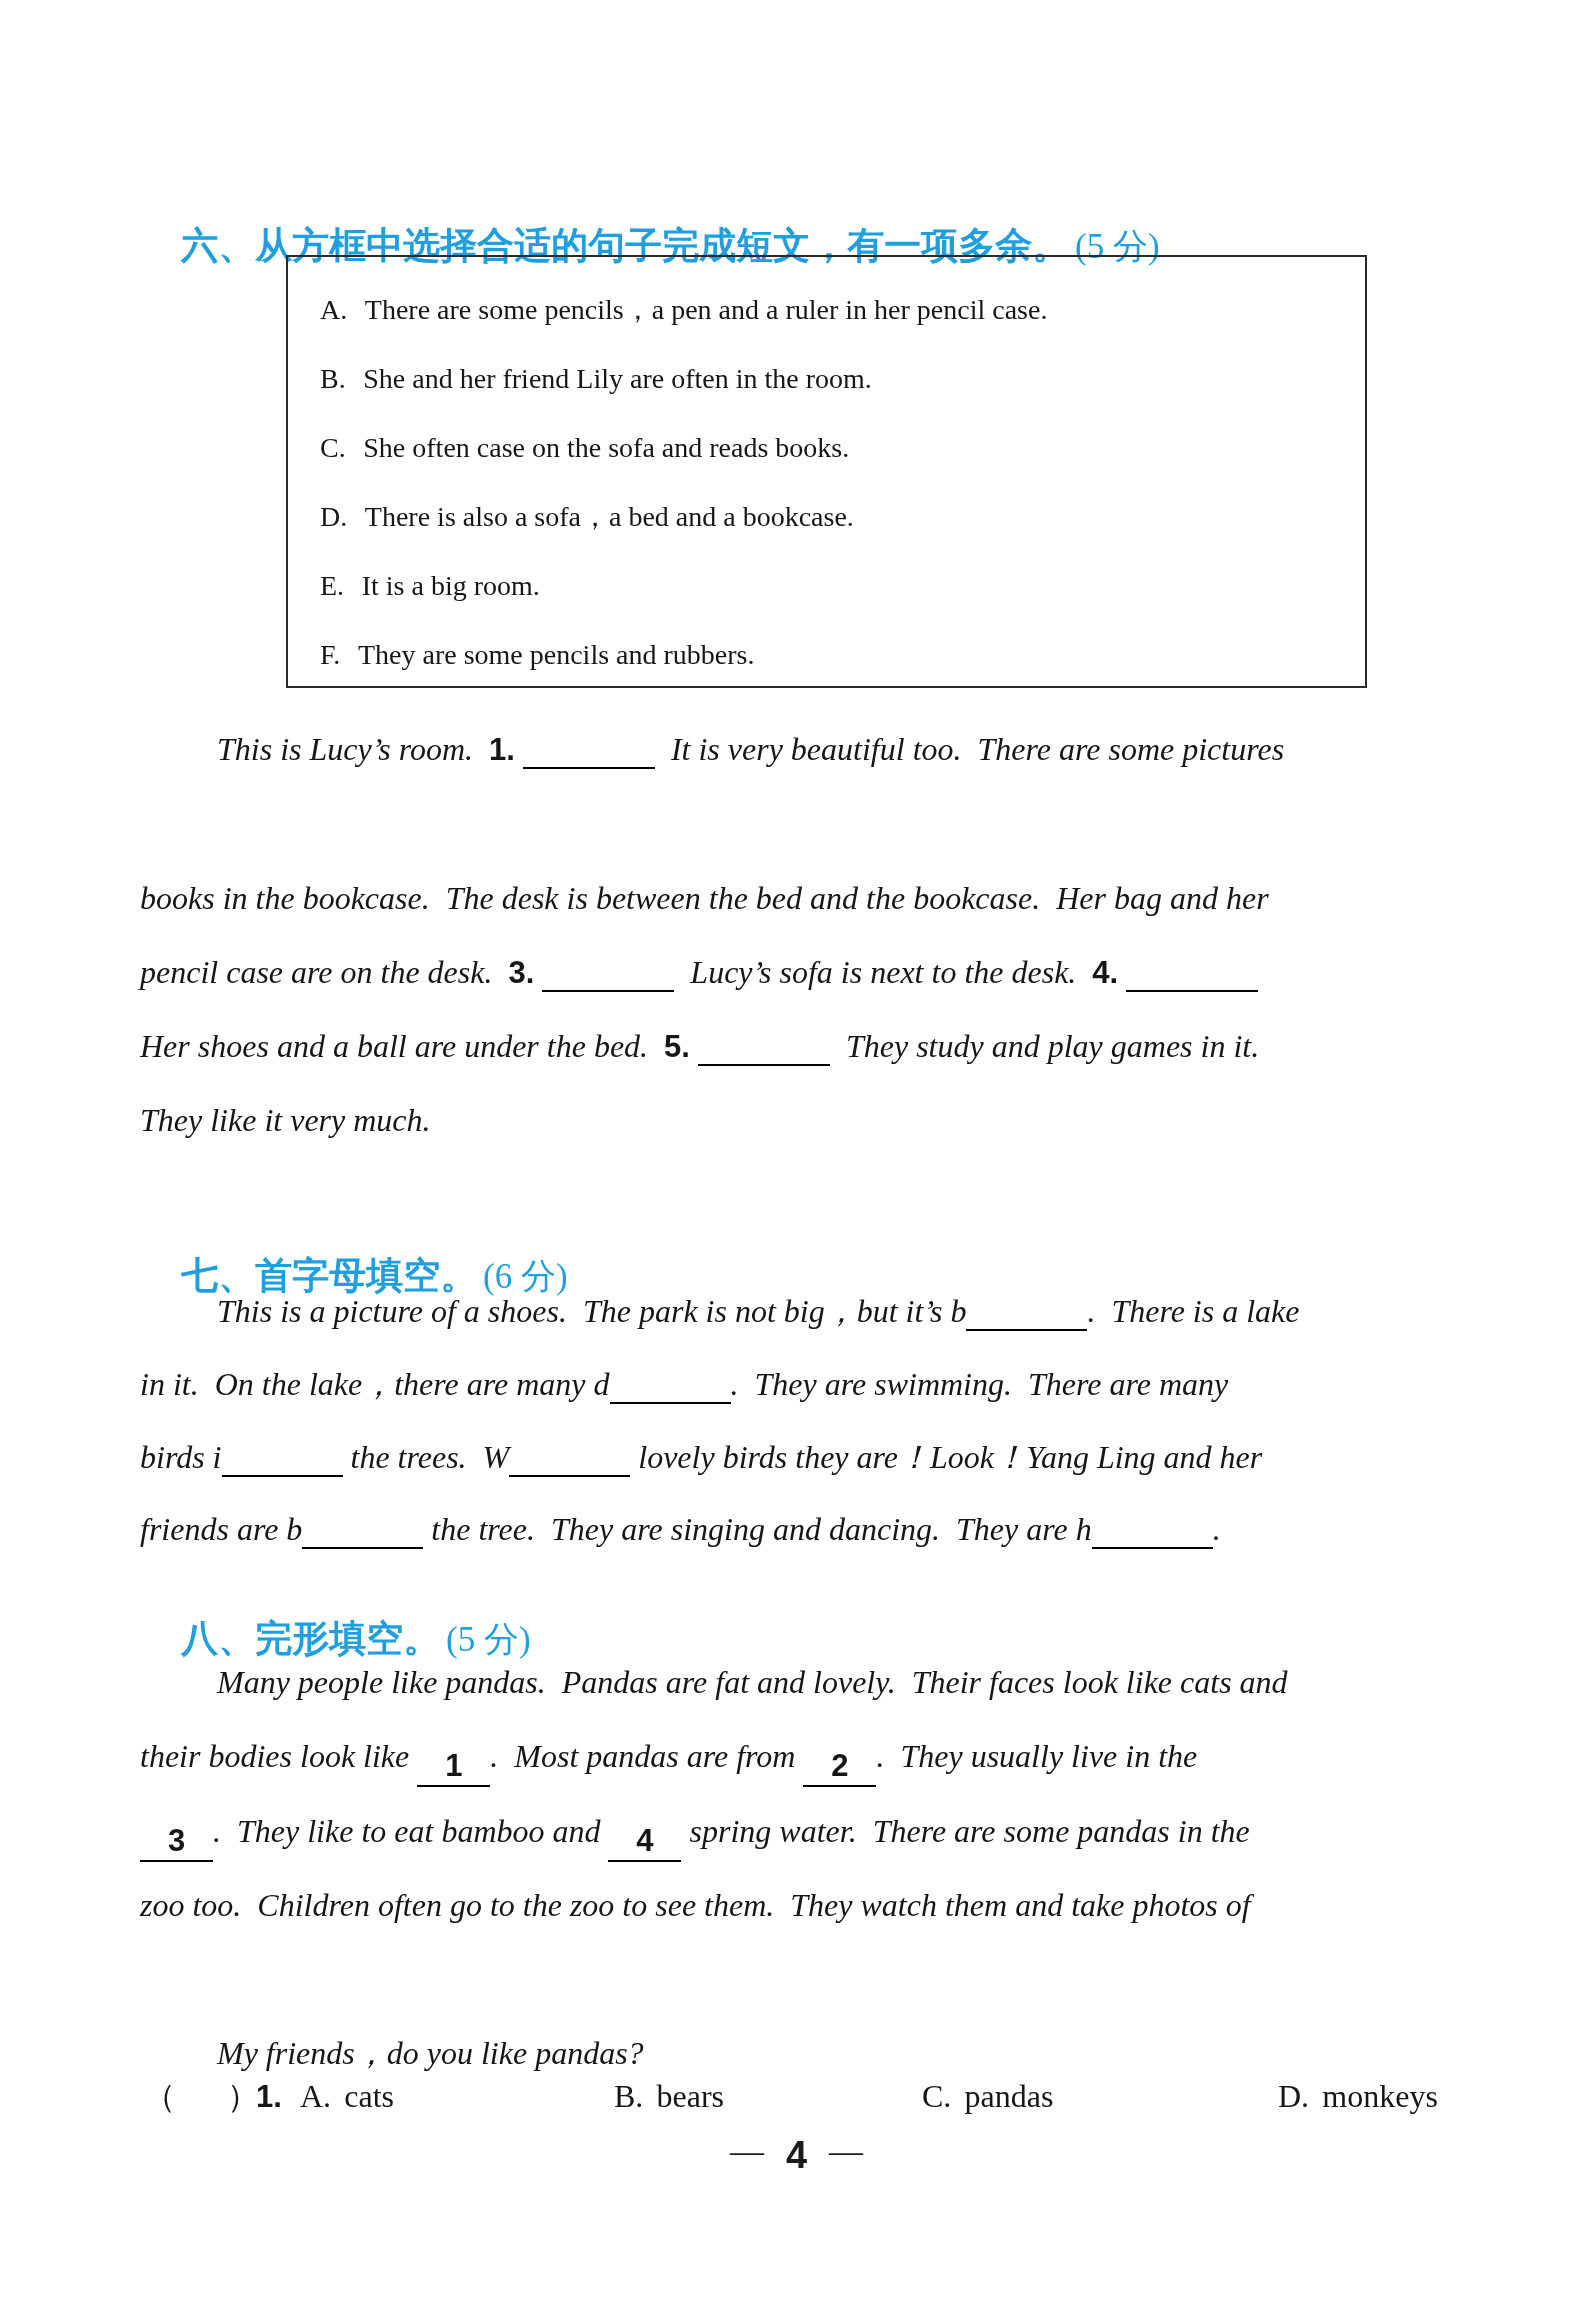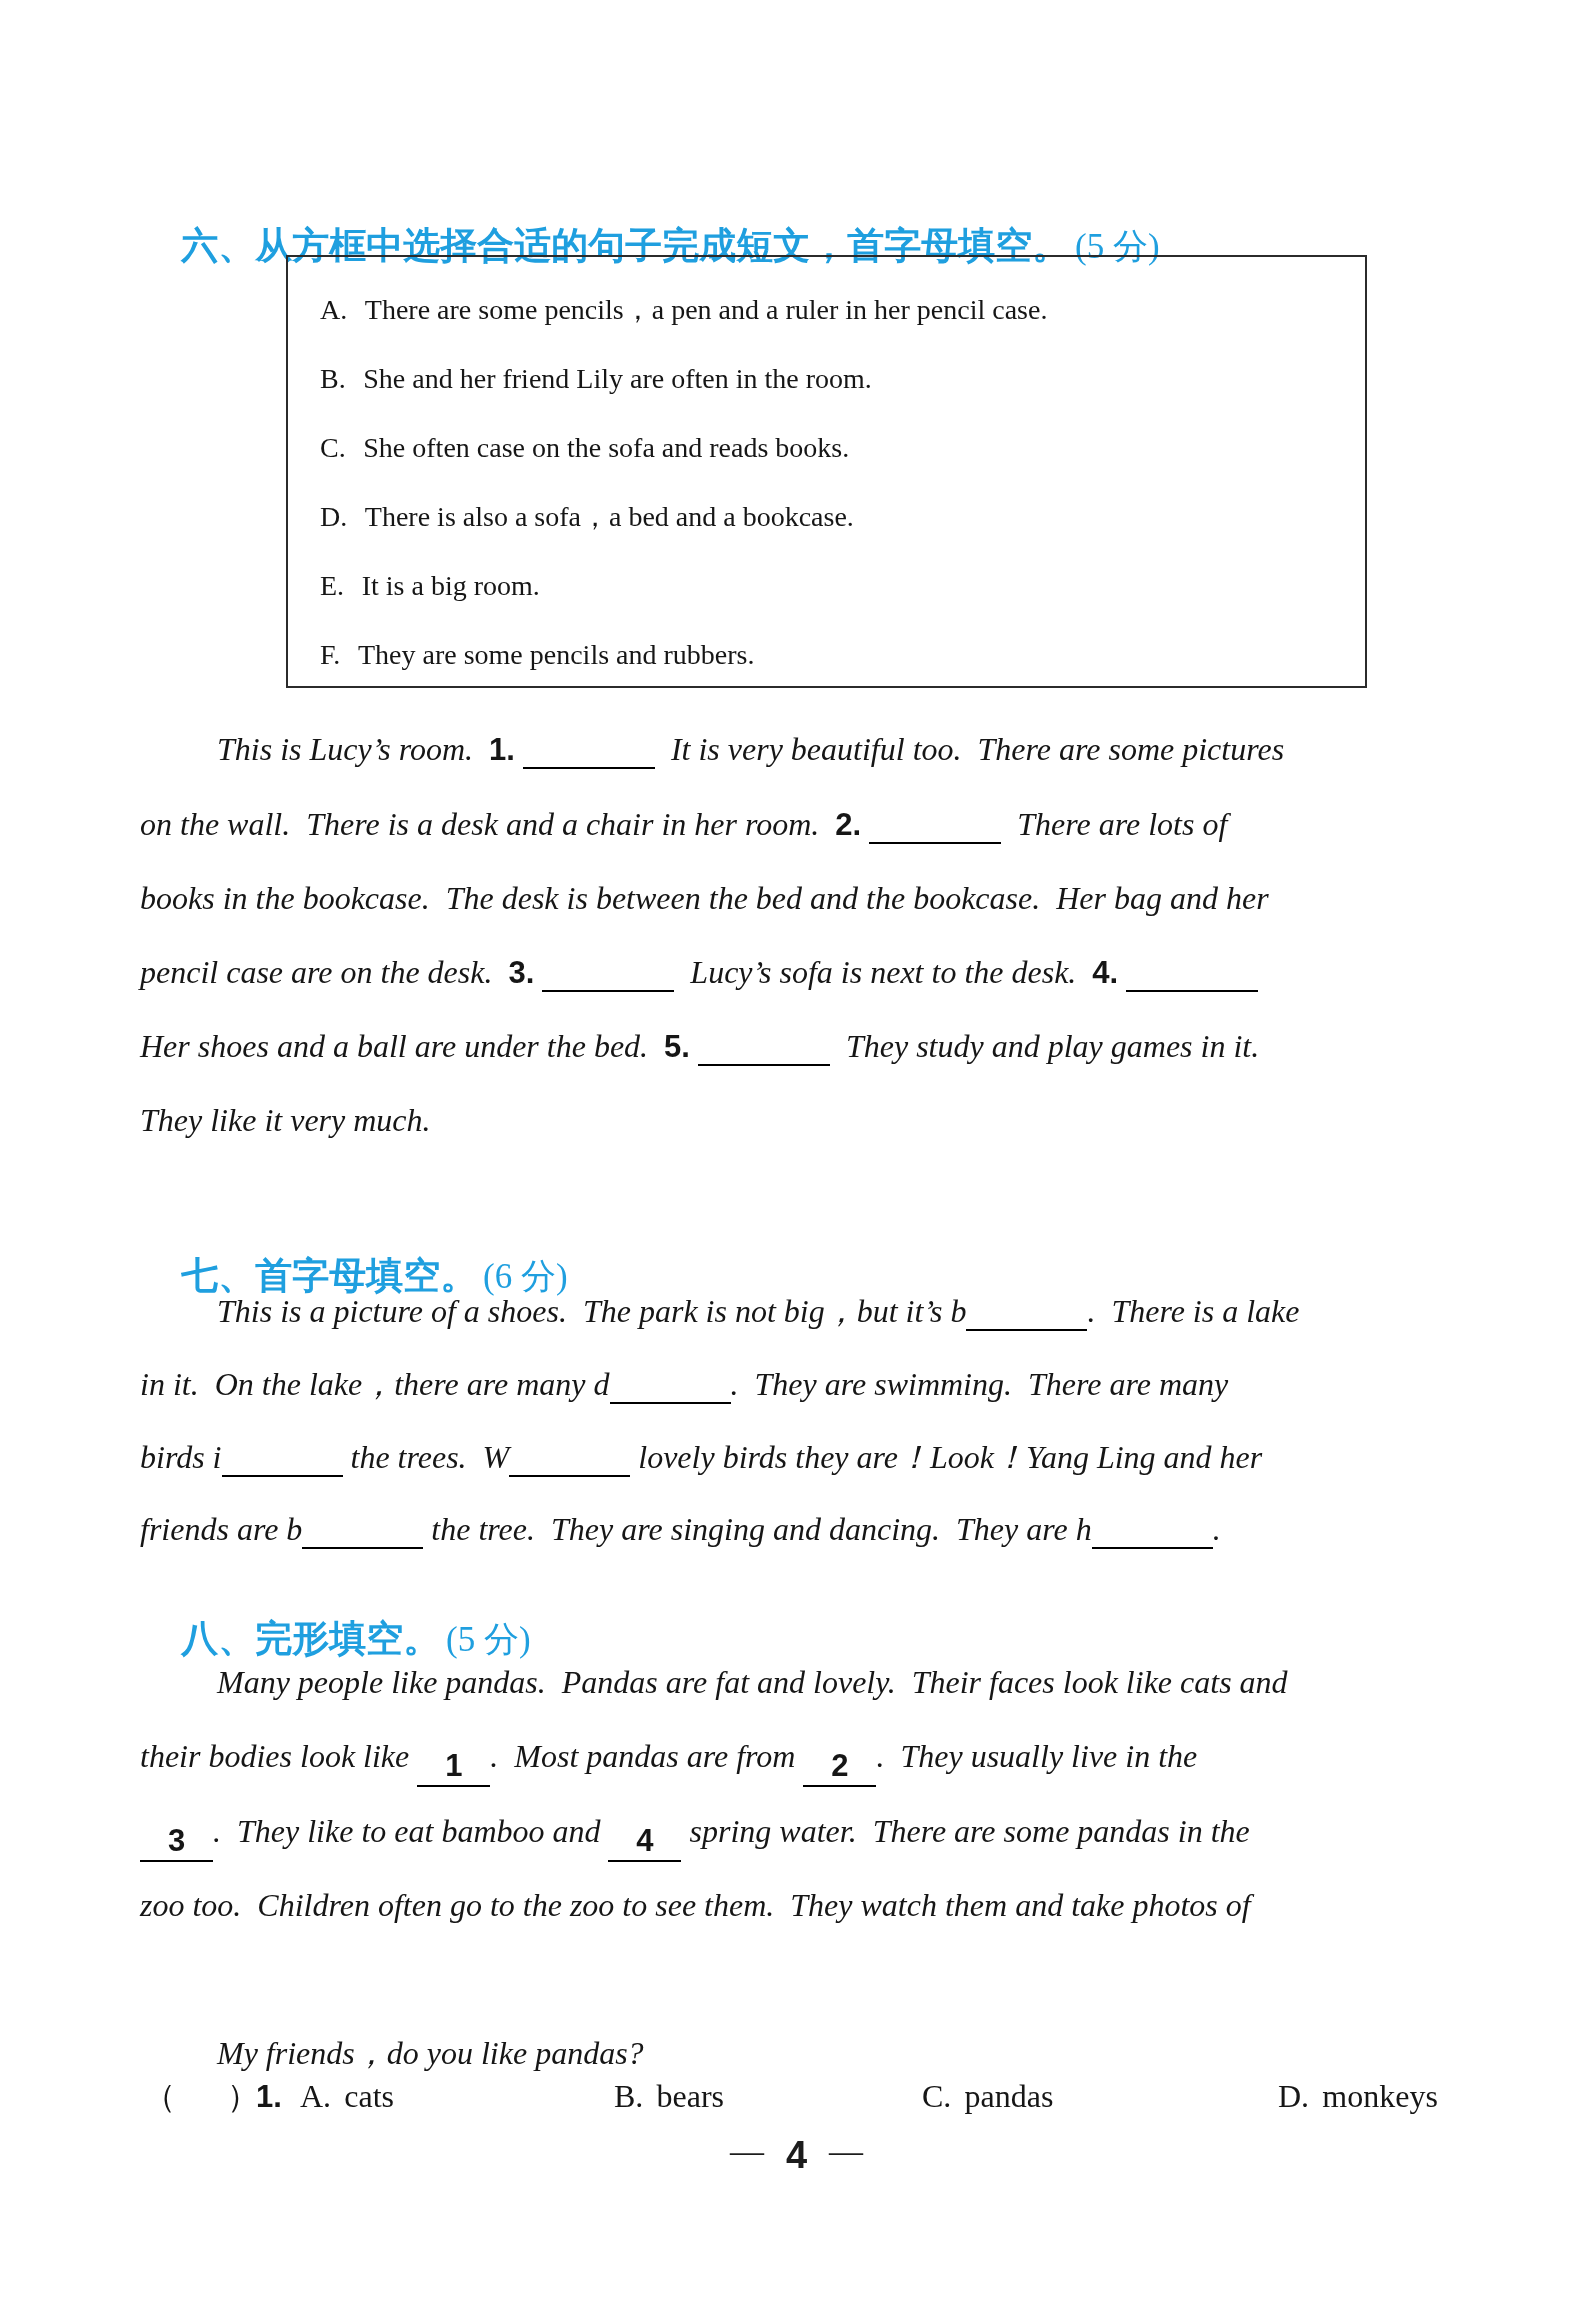--- a/index.html
+++ b/index.html
@@ -111,34 +111,33 @@
     font-size:38px;
     margin:0 22px;
   }
 </style>
 </head>
 <body>
 
 <div id="page">
 
   <div class="heading" style="top:175px">
-    <span>六、从方框中选择合适的句子完成短文，首字母填空。</span><span class="hscore">(5 分)</span>
+    <span>六、从方框中选择合适的句子完成短文，有一项多余。</span><span class="hscore">(5 分)</span>
   </div>
 
   <div class="choicebox">
     <div class="boxrow"><span class="blabel">A.</span><span>There are some pencils，a pen and a ruler in her pencil case.</span></div>
     <div class="boxrow"><span class="blabel">B.</span><span>She and her friend Lily are often in the room.</span></div>
     <div class="boxrow"><span class="blabel">C.</span><span>She often case on the sofa and reads books.</span></div>
     <div class="boxrow"><span class="blabel">D.</span><span>There is also a sofa，a bed and a bookcase.</span></div>
     <div class="boxrow"><span class="blabel">E.</span><span>It is a big room.</span></div>
     <div class="boxrow"><span class="blabel">F.</span><span>They are some pencils and rubbers.</span></div>
   </div>
 
   <div class="pline indent" style="top:712px"><span class="seg">This is Lucy’s room.  </span><span class="bnum">1.</span><span class="seg"> </span><span class="blank" style="width: 132px;"></span><span class="seg">  It is very beautiful too.  There are some pictures</span></div>
-  <div class="pline" style="top:787px"><span class="seg">on the wall.  There is a desk and a chair in her room.  </span><span class="bnum">2.</span><span class="seg"> </span><span class="blank" style="width: 132px;"></span><span class="seg">  There are lots of</span></div>
   <div class="pline" style="top:861px"><span class="seg">books in the bookcase.  The desk is between the bed and the bookcase.  Her bag and her</span></div>
   <div class="pline" style="top:935px"><span class="seg">pencil case are on the desk.  </span><span class="bnum">3.</span><span class="seg"> </span><span class="blank" style="width: 132px;"></span><span class="seg">  Lucy’s sofa is next to the desk.  </span><span class="bnum">4.</span><span class="seg"> </span><span class="blank" style="width: 132px;"></span></div>
   <div class="pline" style="top:1009px"><span class="seg">Her shoes and a ball are under the bed.  </span><span class="bnum">5.</span><span class="seg"> </span><span class="blank" style="width: 132px;"></span><span class="seg">  They study and play games in it.</span></div>
   <div class="pline" style="top:1083px"><span class="seg">They like it very much.</span></div>
 
   <div class="heading" style="top:1205px">
     <span>七、首字母填空。</span><span class="hscore">(6 分)</span>
   </div>
 
   <div class="pline indent" style="top:1274px"><span class="seg">This is a picture of a shoes.  The park is not big，but it’s b</span><span class="blank" style="width: 121px;"></span><span class="seg">.  There is a lake</span></div>

